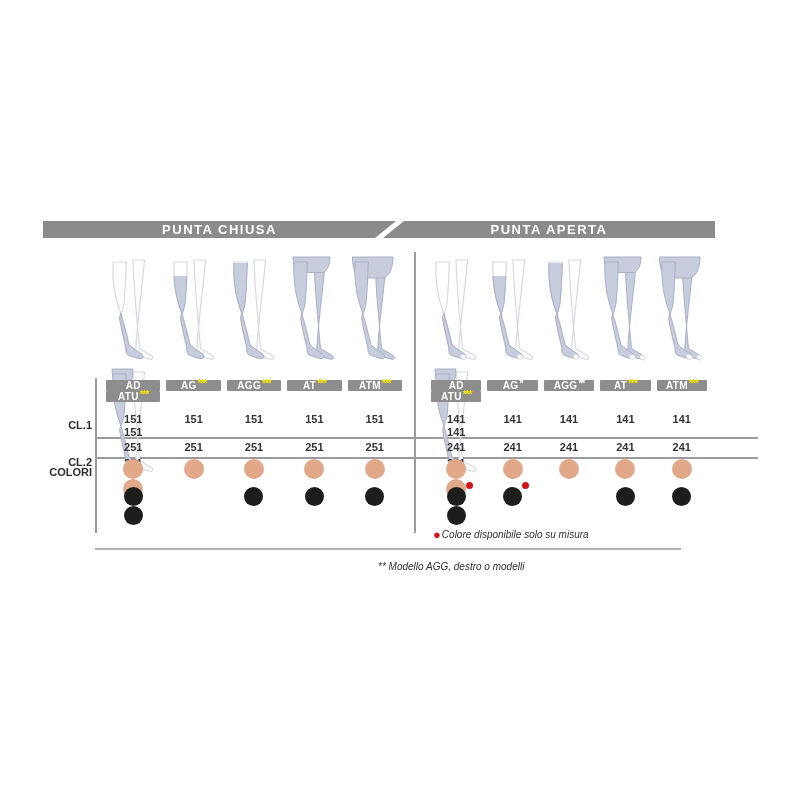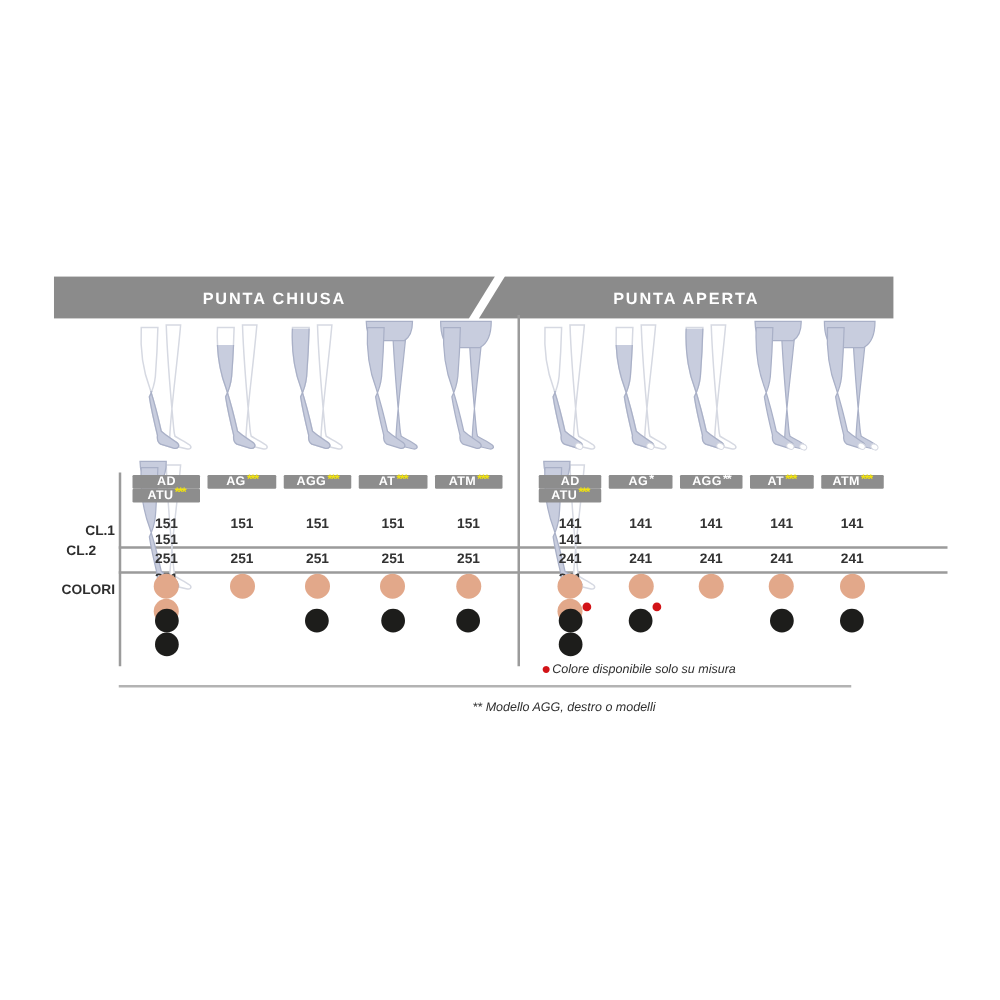--- a/index.html
+++ b/index.html
@@ -1,20 +1,20 @@
 <!DOCTYPE html>
 <html><head>
 <meta charset="utf-8">
 <style>
   html,body{margin:0;padding:0;background:#fff;}
   #page{position:relative;width:800px;height:800px;background:#ffffff;overflow:hidden;
         font-family:"Liberation Sans",sans-serif;}
 
   
-  .banner{position:absolute;top:221px;height:34px;background:#8b8b8b;color:#fff;
+  .banner{position:absolute;top:221px;height:17px;background:#8b8b8b;color:#fff;
           display:flex;align-items:center;justify-content:center;
           font-size:13px;font-weight:bold;letter-spacing:1.5px;}
   .banner-left{left:43px;width:353px;clip-path:polygon(0 0,100% 0,calc(100% - 21px) 100%,0 100%);}
   .banner-right{left:383px;width:332px;clip-path:polygon(21px 0,100% 0,100% 100%,0 100%);}
 
   
   .vline,.hline{position:absolute;background:#9b9b9b;}
   .vline{width:1.5px;}
   .hline{height:1.5px;}
 
@@ -66,21 +66,21 @@
     <span>PUNTA APERTA</span>
   </div>
 
   <div class="vline" style="left:414px;top:252px;height:281px;"></div>
   <div class="vline" style="left:95px;top:378px;height:155px;"></div>
   <div class="hline" style="left:95px;top:437px;width:663px;"></div>
   <div class="hline" style="left:95px;top:457px;width:663px;"></div>
   <div class="hline" style="left:95px;top:548px;width:586px;background:#b3b3b3;"></div>
 
   <div class="rlabel" style="top:419px;">CL.1</div>
-  <div class="rlabel" style="top:435px;text-align:center;">CL.2</div>
+  <div class="rlabel" style="top:456px;">CL.2</div>
   <div class="rlabel" style="top:466px;">COLORI</div>
 
   <div class="ptable" id="table-left" style="left:103px;width:302px;">
       <div class="row row-legs">
         <div class="leg-cell">
           <svg width="48" height="112" viewBox="0 0 48 112" xmlns="http://www.w3.org/2000/svg">
             <path d="M24,4 C25,35 28,65 30,87 C30.2,89.5 30.6,91.5 31,93 C35,95.5 39.5,97.5 42.8,100 C44.8,102 43.3,103.8 40,103 L29,100.4 C27.2,99 26.4,96.5 26.8,93.6 C27.8,70 32.5,38 35.5,4 Z" fill="#ffffff" stroke="#d6d9e2" stroke-width="1.2"></path>
             <path d="M4,6 C3,25 6,42 11,55 C14.5,66 18,80 20,89 C24,92.5 29,95.5 32.8,98.3 C35.3,100.8 33.3,103.3 29.8,102.5 L19.5,99.3 C17.5,98 16.6,95.3 17,92.3 C14,80 11.5,68 10.5,61.5 C13.2,56 14.8,50 15.3,45 C16.3,32 17,18 17.3,6 Z" fill="#ffffff" stroke="#d6d9e2" stroke-width="1.2"></path>
             <clipPath id="clip-left-0">
               <rect x="0" y="57" width="48" height="55"></rect>

